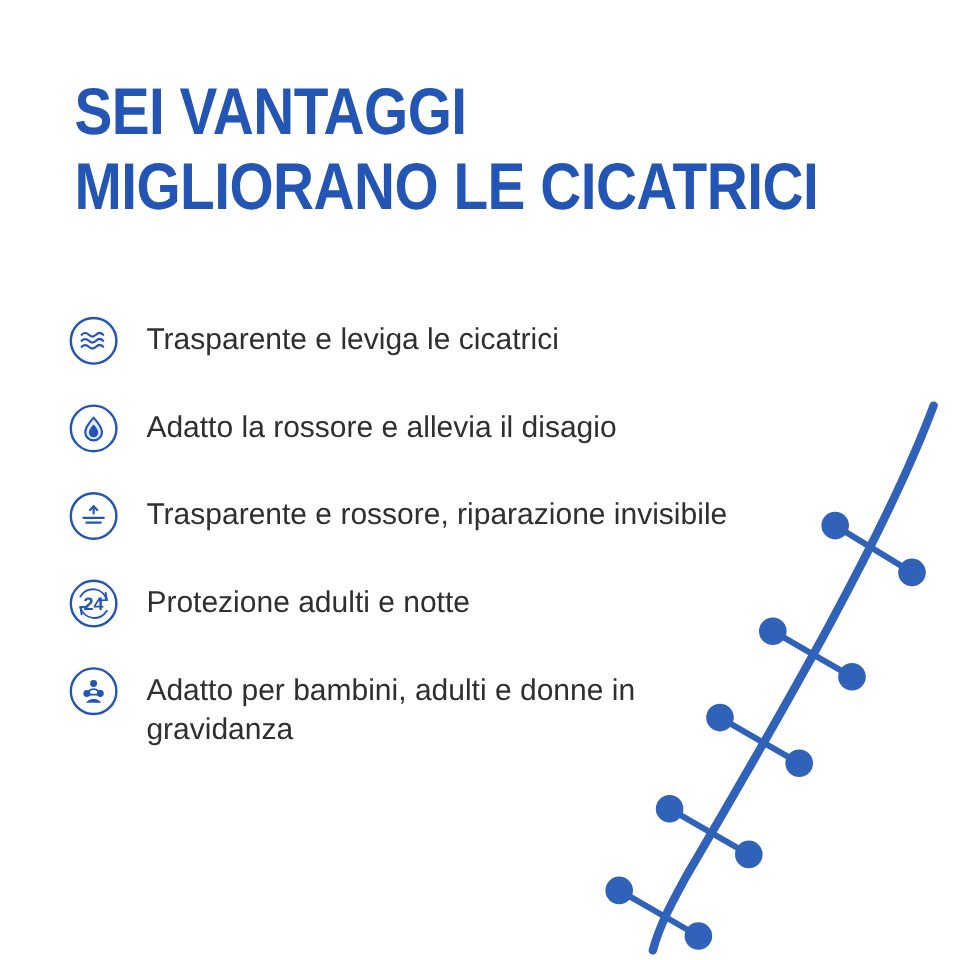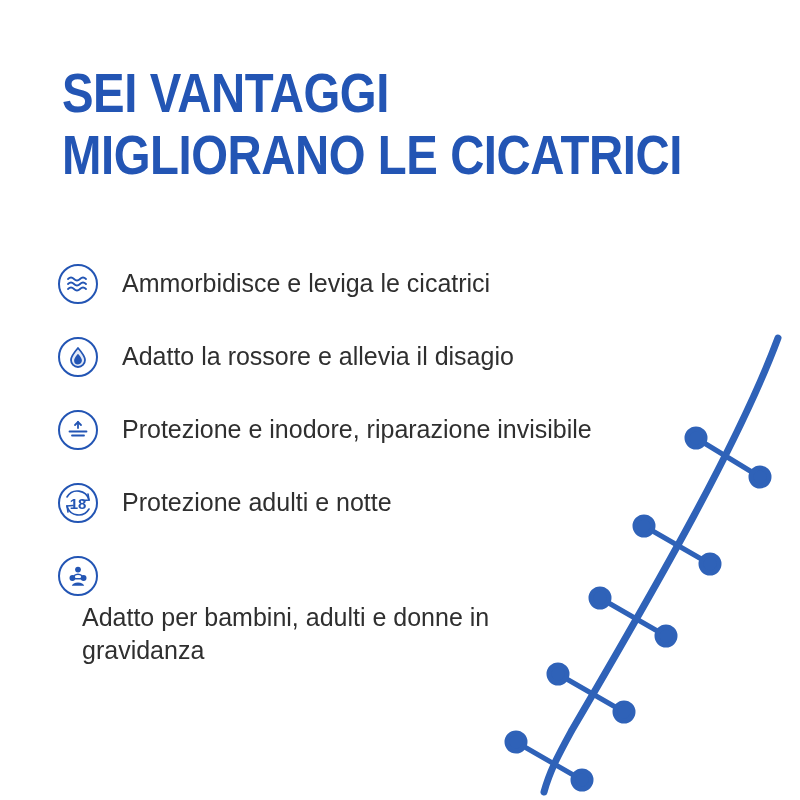--- a/index.html
+++ b/index.html
@@ -48,21 +48,21 @@
     left: 58px;
     top: 262px;
     width: 620px;
   }
   .benefit {
     display: flex;
     align-items: flex-start;
     margin-bottom: 27px;
     min-height: 46px;
   }
-  .benefit:last-child { margin-bottom: 0; flex-direction: column; }
+  .benefit:last-child { margin-bottom: 0; }
 
   .badge {
     flex: 0 0 auto;
     width: 40px;
     height: 40px;
     border: 2px solid #2355b4;
     border-radius: 50%;
     box-sizing: border-box;
     display: flex;
     align-items: center;
@@ -110,21 +110,21 @@
   <div class="benefits">
 
     <div class="benefit">
       <div class="badge">
         <svg width="24" height="20" viewBox="0 0 24 20" fill="none" stroke="#2355b4" stroke-width="1.8" stroke-linecap="round">
           <path d="M2 5 q3 -3 6 0 t6 0 t6 0"></path>
           <path d="M2 10 q3 -3 6 0 t6 0 t6 0"></path>
           <path d="M2 15 q3 -3 6 0 t6 0 t6 0"></path>
         </svg>
       </div>
-      <div class="benefit-text">Ammorbidisce e leviga le cicatrici</div>
+      <div class="benefit-text">Trasparente e leviga le cicatrici</div>
     </div>
 
     <div class="benefit">
       <div class="badge">
         <svg width="22" height="24" viewBox="0 0 22 24" fill="none" stroke="#2355b4" stroke-width="1.8" stroke-linejoin="round" stroke-linecap="round">
           <path d="M11 3 C11 3 4 11 4 15 a7 7 0 0 0 14 0 C18 11 11 3 11 3 Z" fill="#2355b4" fill-opacity="0.12"></path>
           <path d="M11 10 C11 10 8 13.5 8 15.5 a3 3 0 0 0 6 0 C14 13.5 11 10 11 10 Z" fill="#2355b4"></path>
         </svg>
       </div>
       <div class="benefit-text">Adatto la rossore e allevia il disagio</div>
@@ -132,32 +132,32 @@
 
     <div class="benefit">
       <div class="badge">
         <svg width="24" height="22" viewBox="0 0 24 22" fill="none" stroke="#2355b4" stroke-width="1.8" stroke-linecap="round">
           <path d="M12 3 v6"></path>
           <path d="M9 6 l3 -3 3 3"></path>
           <path d="M3.5 12.5 h17"></path>
           <path d="M6 16.5 h12"></path>
         </svg>
       </div>
-      <div class="benefit-text">Protezione e inodore, riparazione invisibile</div>
+      <div class="benefit-text">Trasparente e rossore, riparazione invisibile</div>
     </div>
 
     <div class="benefit">
       <div class="badge">
         <svg width="34" height="34" viewBox="0 0 34 34" style="position:absolute" fill="none" stroke="#2355b4" stroke-width="1.6" stroke-linecap="round">
           <path d="M6 11 a12 12 0 0 1 22 3"></path>
           <path d="M28 23 a12 12 0 0 1 -22 -3"></path>
           <path d="M27 8 l1 6 -6 0.5"></path>
           <path d="M7 26 l-1 -6 6 -0.5"></path>
         </svg>
-        <span class="badge-num">18</span>
+        <span class="badge-num">24</span>
       </div>
       <div class="benefit-text">Protezione adulti e notte</div>
     </div>
 
     <div class="benefit">
       <div class="badge">
         <svg width="24" height="24" viewBox="0 0 24 24" fill="#2355b4" stroke="none">
           <circle cx="12" cy="5.6" r="2.9"></circle>
           <circle cx="6.4" cy="14" r="2.9"></circle>
           <circle cx="17.6" cy="14" r="2.9"></circle>

